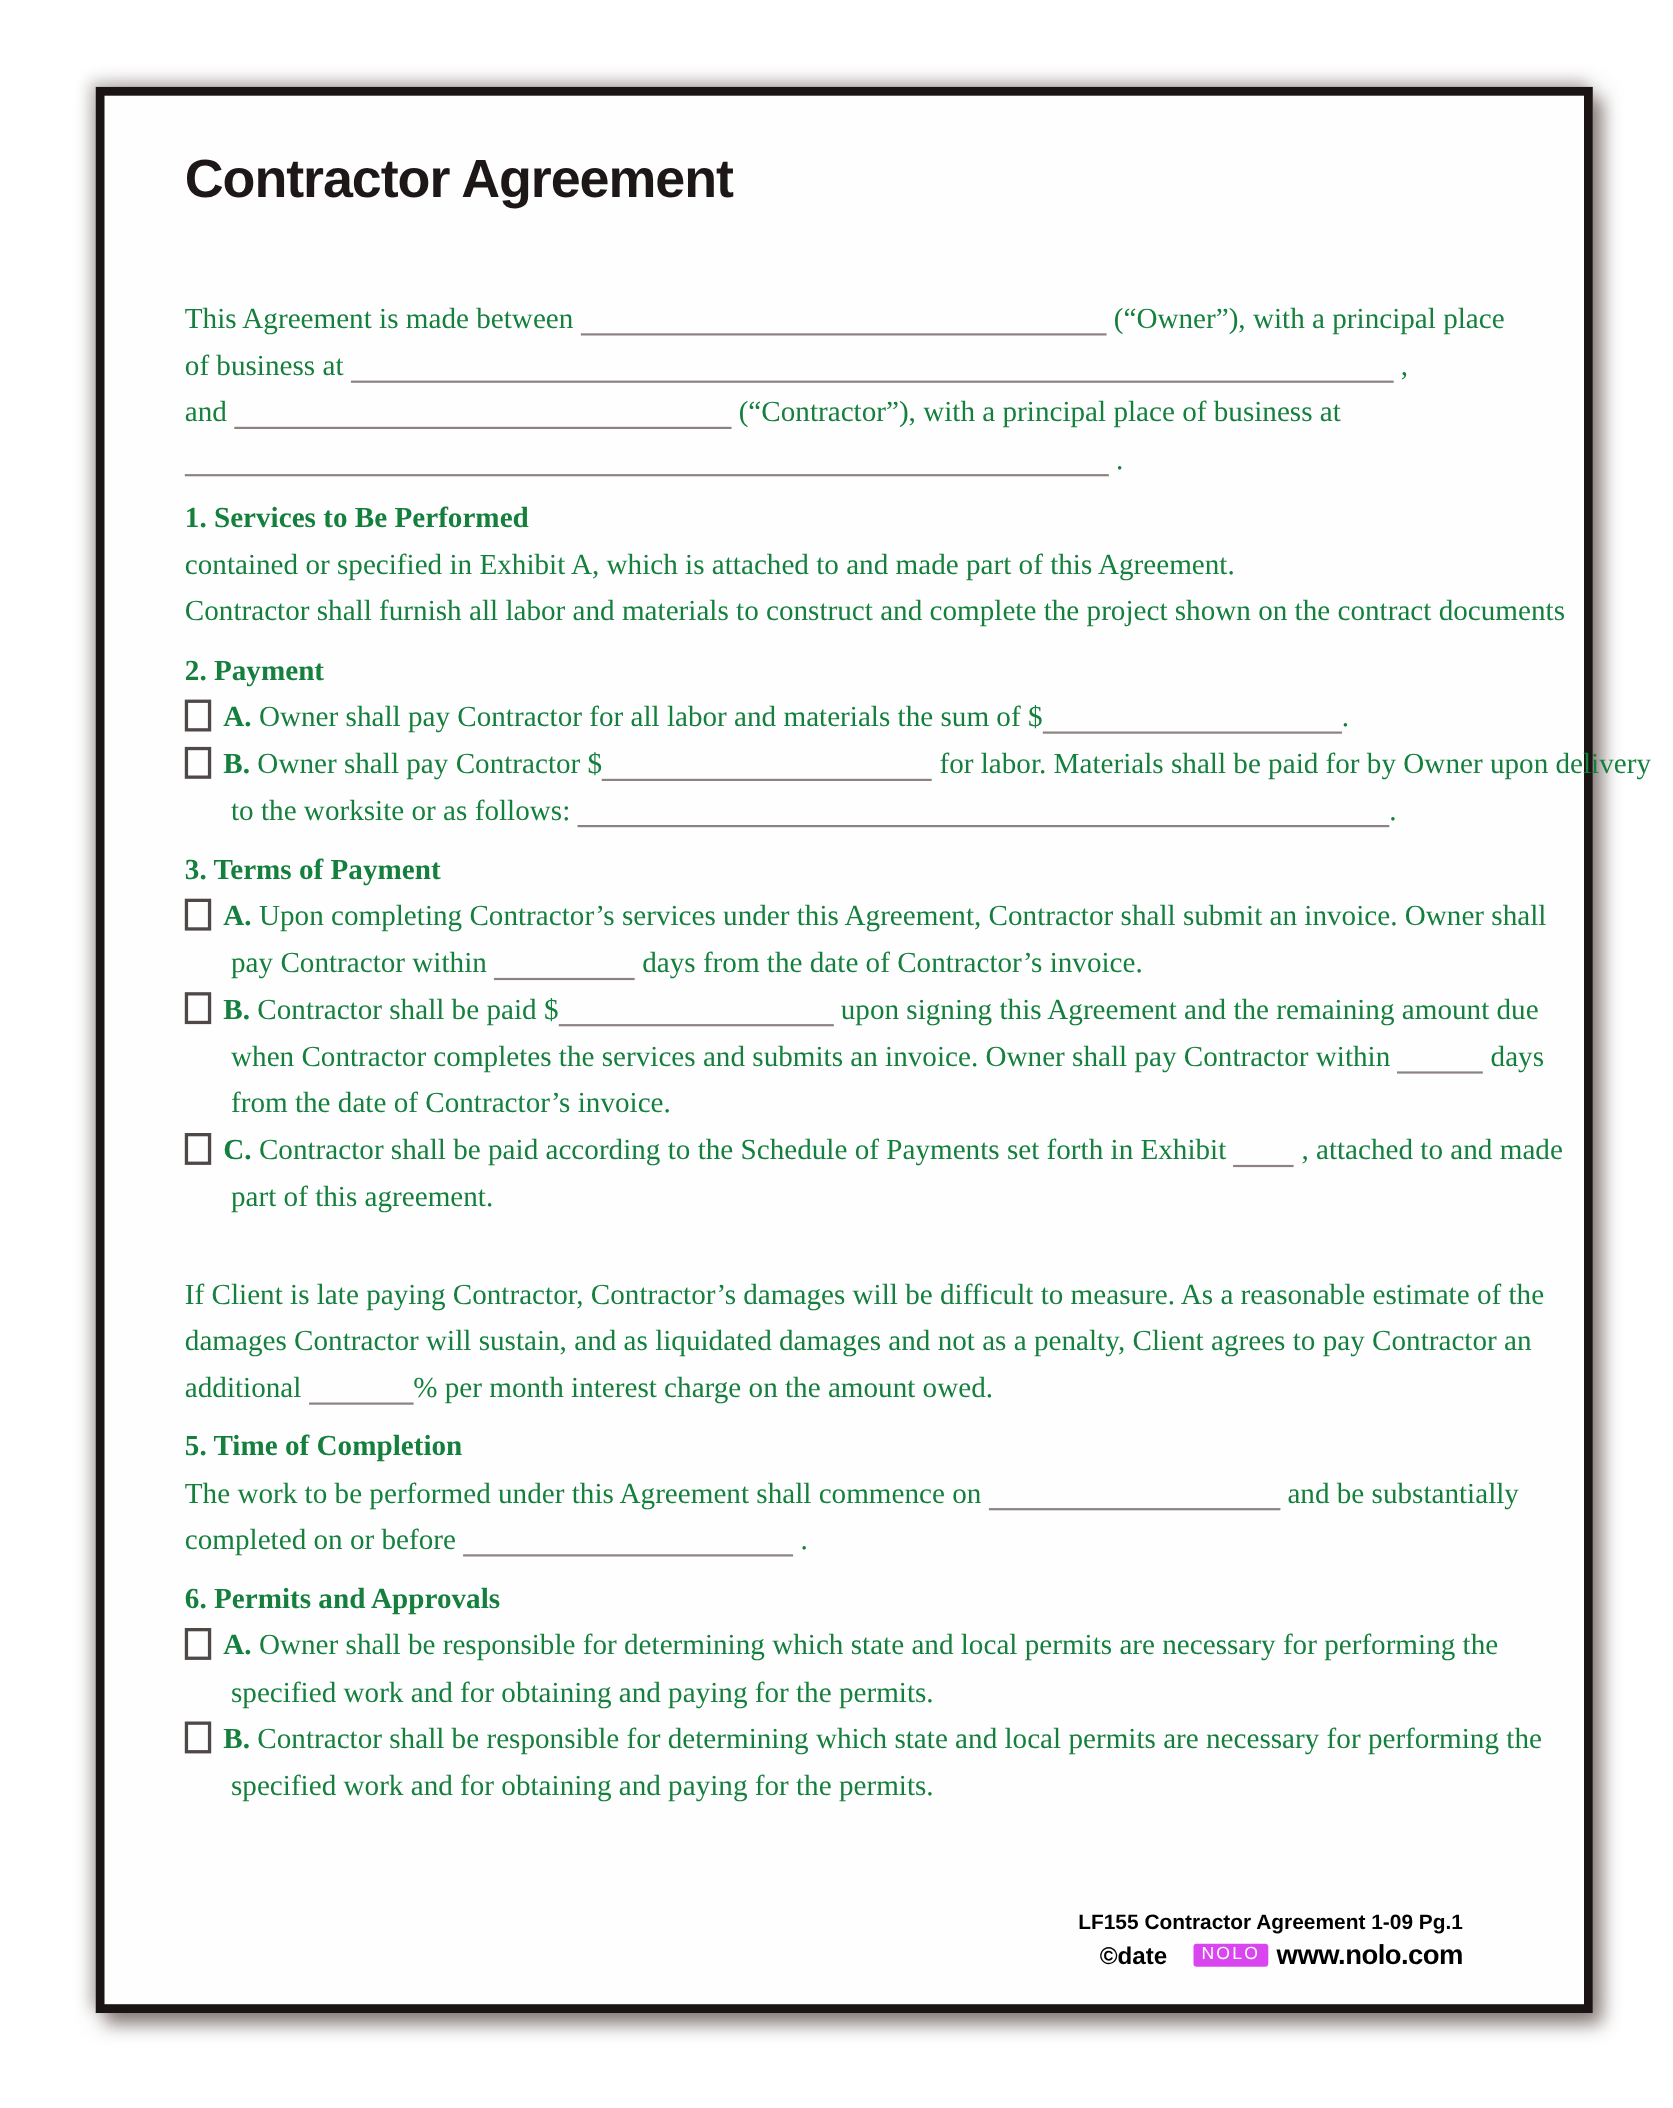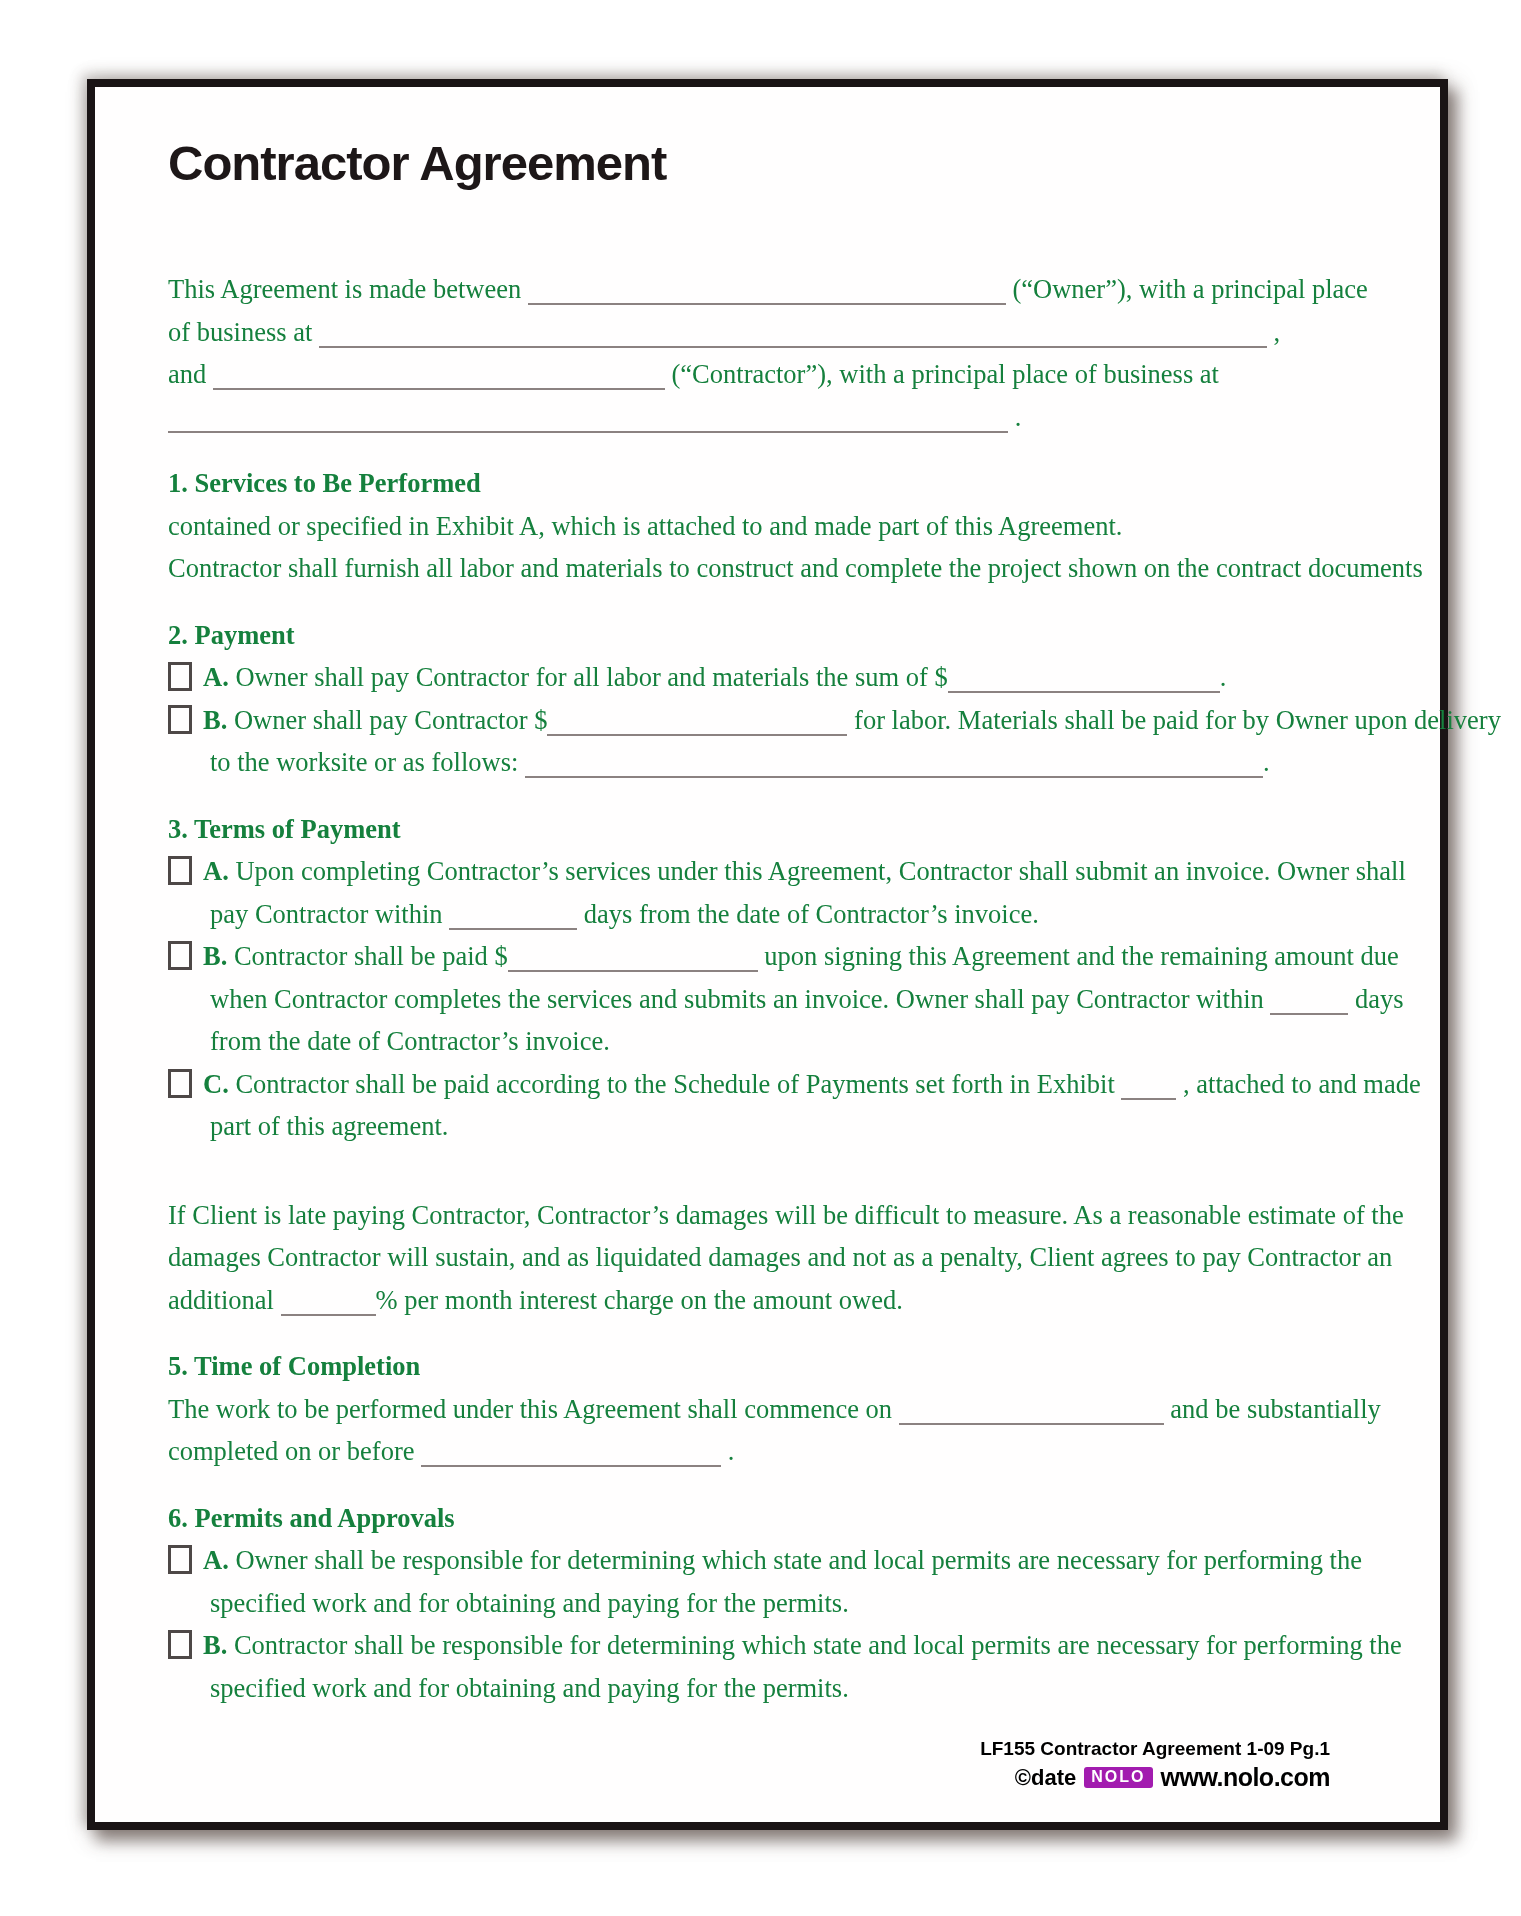--- a/index.html
+++ b/index.html
@@ -18,43 +18,43 @@
   .doc-title{
     font-family:"Liberation Sans",sans-serif;font-weight:bold;
     font-size:49px;letter-spacing:-1px;color:#1d1718;
     margin:0 0 80px 0;line-height:1;
   }
   .line{
     height:42.5px;line-height:42.5px;font-size:26.5px;color:#15803d;
     white-space:nowrap;
   }
   .line.cont{padding-left:42px;}
-  .sec{margin-top:24px;}
+  .sec{margin-top:11px;}
   .sec.big-gap{margin-top:46px;}
   .sec-heading{font-weight:bold;}
   .blt{font-weight:bold;}
   .blank{
     display:inline-block;border-bottom:2px solid #8b8281;height:30px;
     vertical-align:-7px;
   }
   .cbx{
     display:inline-block;width:24px;height:29px;border:3px solid #4e4847;
     box-sizing:border-box;margin-right:11px;vertical-align:-5px;background:#fffefe;
   }
   .footer{
     position:absolute;right:110px;bottom:30px;text-align:right;
     font-family:"Liberation Sans",sans-serif;color:#17121
 3;
   }
   .f1{font-size:19px;font-weight:bold;}
   .f2{display:flex;justify-content:flex-end;align-items:center;gap:8px;margin-top:3px;}
   .cnolo{font-size:22px;font-weight:bold;}
   .nolo-box{
-    background:#a21caf;color:#ffffff;font-size:16px;font-weight:bold;
-    padding:2px 7px 3px 7px;border-radius:3px;letter-spacing:2px;line-height:1;
+    background:#d946ef;color:#ffffff;font-size:16px;font-weight:normal;
+    padding:2px 7px 3px 7px;border-radius:3px;letter-spacing:2px;line-height:1;margin-left:16px;
   }
   .site{font-size:25px;font-weight:bold;letter-spacing:-0.5px;}
 </style>
 </head>
 <body>
 
 <div class="sheet">
   <div class="content">
     <h1 class="doc-title">Contractor Agreement</h1>
     <div id="intro">

